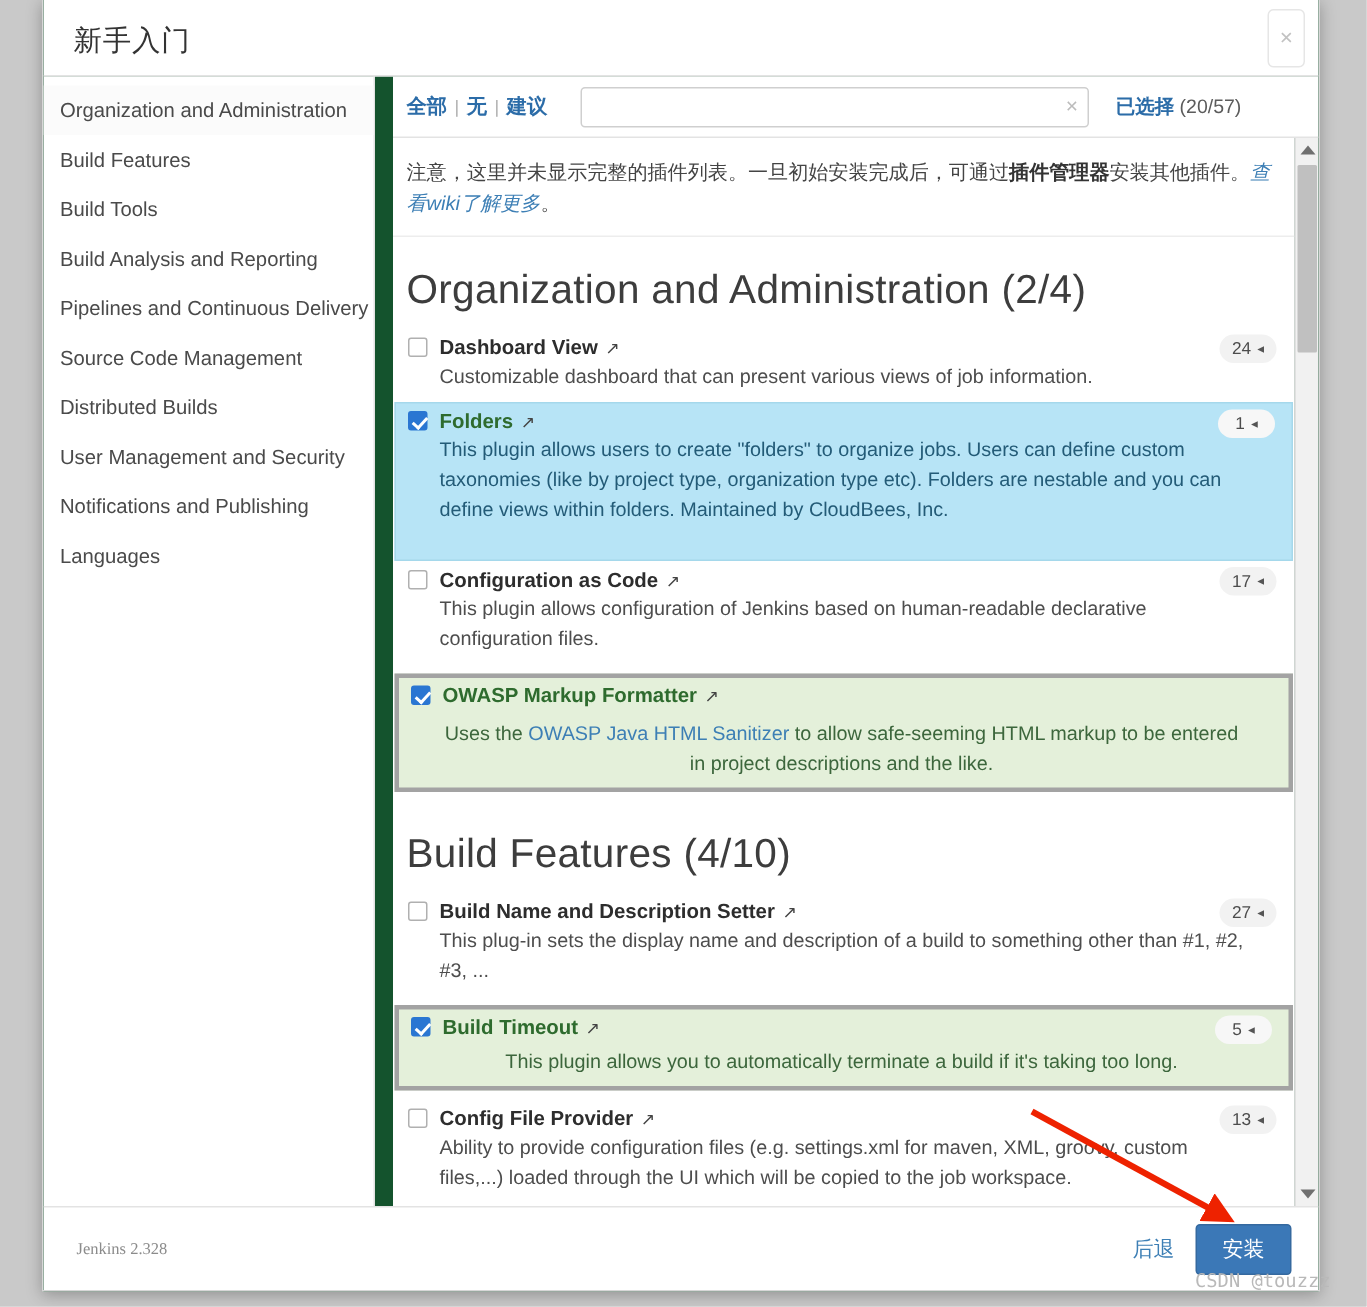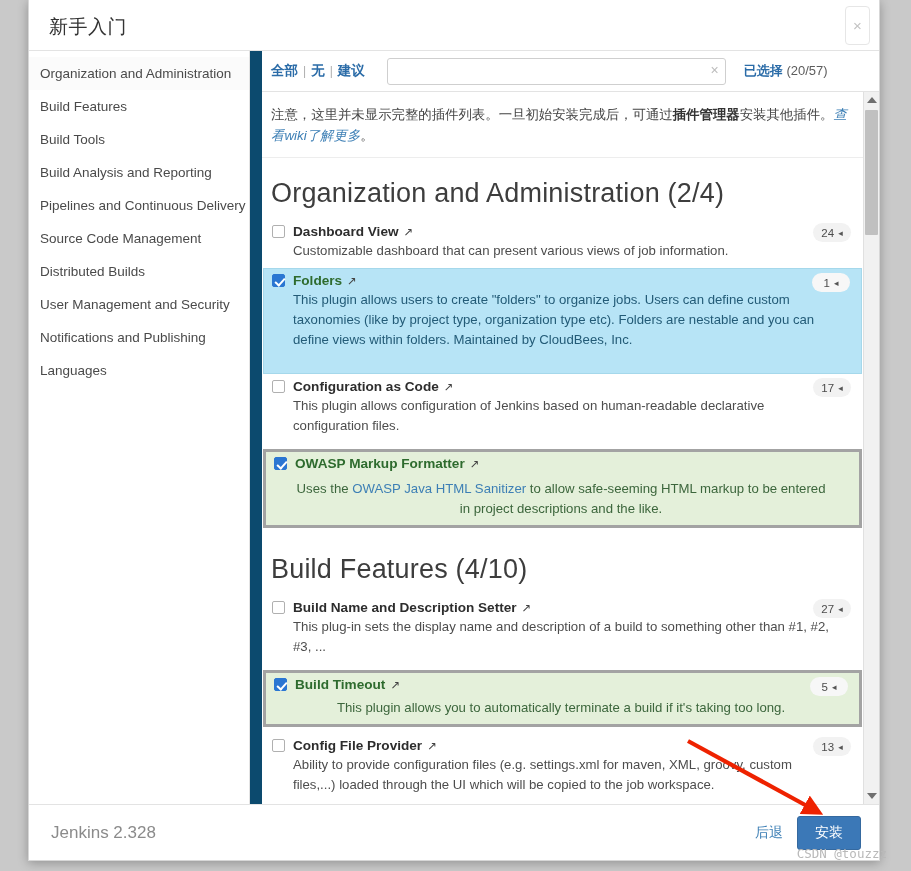--- a/index.html
+++ b/index.html
@@ -10,21 +10,21 @@
     background: #c9c9c9;
     font-family: "Liberation Sans", "DejaVu Sans", sans-serif;
   }
   #root { position: relative; width: 911px; height: 871px; }
 
   
   .dialog {
     position: absolute;
     left: 28px; top: 0px;
     width: 852px; height: 861px;
-    background: #0c4a6e;
+    background: #14532d;
     border: 1px solid #d7d7d7;
     border-top: none;
     box-shadow: 0 2px 10px rgba(0,0,0,0.28);
     display: flex; flex-direction: column;
     overflow: hidden;
   }
 
   
   .titlebar {
     position: relative;
@@ -218,21 +218,21 @@
   }
 
   
   .footer {
     height: 56px; flex: 0 0 56px;
     border-top: 1px solid #e3e3e3;
     background: #fff;
     display: flex; align-items: center;
     padding: 0 18px 0 22px;
   }
-  .version { font-size: 17px; color: #8b8b8b; }
+  .version { font-size: 11px; color: #8b8b8b; font-family: Liberation Serif, serif; }
   .foot-right { margin-left: auto; display: flex; align-items: center; gap: 14px; }
   .back-link { font-size: 14px; color: #3d7fb5; cursor: pointer; }
   .install-btn {
     background: #3b78b7; color: #fff;
     font-size: 14px; font-family: inherit;
     border: 1px solid #35699f; border-radius: 3px;
     padding: 7px 17px; cursor: pointer;
   }
 
   

